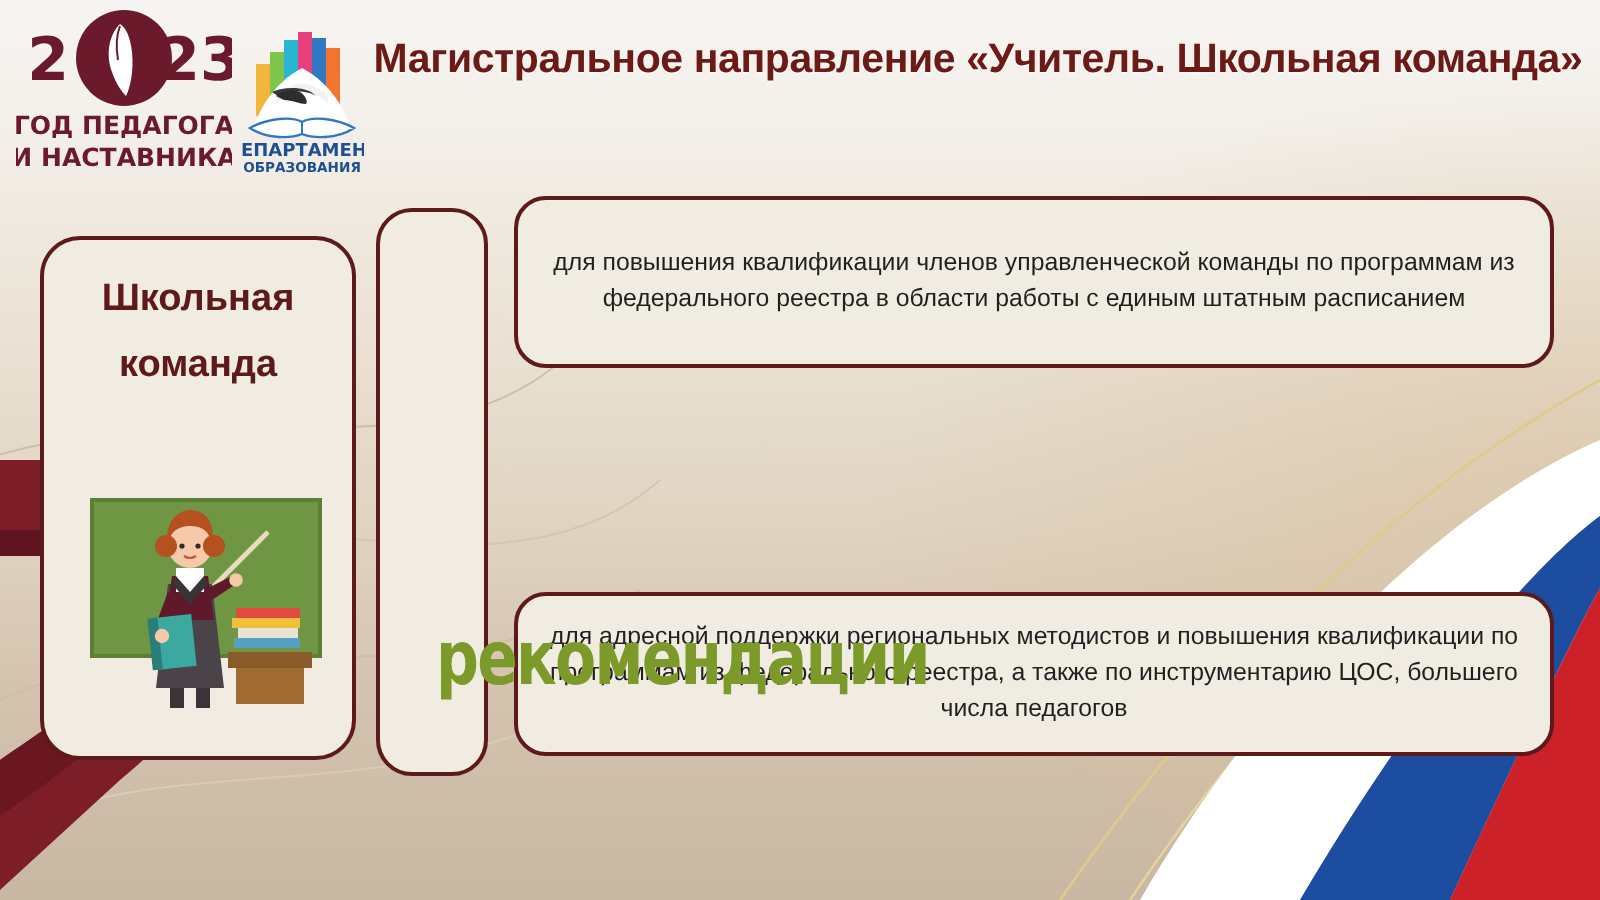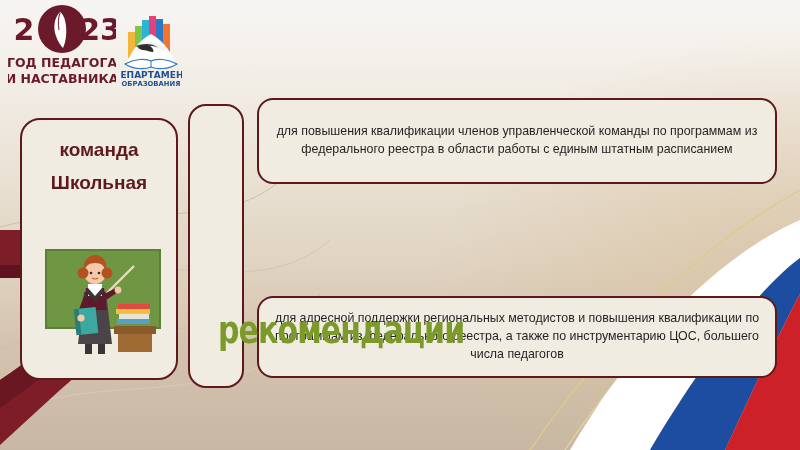--- a/index.html
+++ b/index.html
@@ -184,26 +184,27 @@
       <path d="M31 22 C 16 30, 9 44, 7 52 L55 52 C 53 44, 46 30, 31 22 Z" fill="#ffffff"></path>
       <path d="M18 36 C 22 32, 26 30, 31 30 C 36 30, 40 32, 44 36 L44 40 C 40 36, 36 34, 31 34 C 26 34, 22 36, 18 40 Z" fill="#f2f2f2"></path>
       <path d="M16 34 C 22 31, 34 31, 38 36 C 34 33, 24 33, 19 36 Z" fill="#3a3a3a"></path>
       <path d="M18 36 C 21 33, 26 32, 30 34 C 33 36, 34 39, 33 40 C 30 40, 26 38, 22 38 Z" fill="#2d2d2d"></path>
       <path d="M5 52 C 14 47, 26 46, 31 49 C 36 46, 48 47, 57 52 C 48 58, 36 57, 31 55 C 26 57, 14 58, 5 52 Z" fill="#ffffff" stroke="#2f78c4" stroke-width="1.2"></path>
       <line x1="31" y1="49" x2="31" y2="55" stroke="#2f78c4" stroke-width="1"></line>
       <text x="31" y="66" font-family="DejaVu Sans, sans-serif" font-size="9" font-weight="bold" fill="#1d4f91" text-anchor="middle">ДЕПАРТАМЕНТ</text>
       <text x="31" y="74" font-family="DejaVu Sans, sans-serif" font-size="6.8" font-weight="bold" fill="#1d4f91" text-anchor="middle">ОБРАЗОВАНИЯ</text>
     </svg>
 
+    <div class="title">Магистральное направление «Учитель. Школьная команда»</div>
   </div>
 
   <div class="left-card">
     <div class="left-card-title">
+      <div>Школьная</div>
       <div>команда</div>
-      <div>Школьная</div>
     </div>
 
     <svg class="teacher-art" viewBox="0 0 118 108">
       <rect x="2" y="2" width="114" height="78" fill="#6f9642"></rect>
       <rect x="2" y="2" width="114" height="78" fill="none" stroke="#5b7f35" stroke-width="2"></rect>
 
       <rect x="70" y="78" width="42" height="8" fill="#8a5a2b"></rect>
       <rect x="74" y="86" width="34" height="18" fill="#a06a33"></rect>
 
       <rect x="74" y="56" width="32" height="5" fill="#e2493f"></rect>

